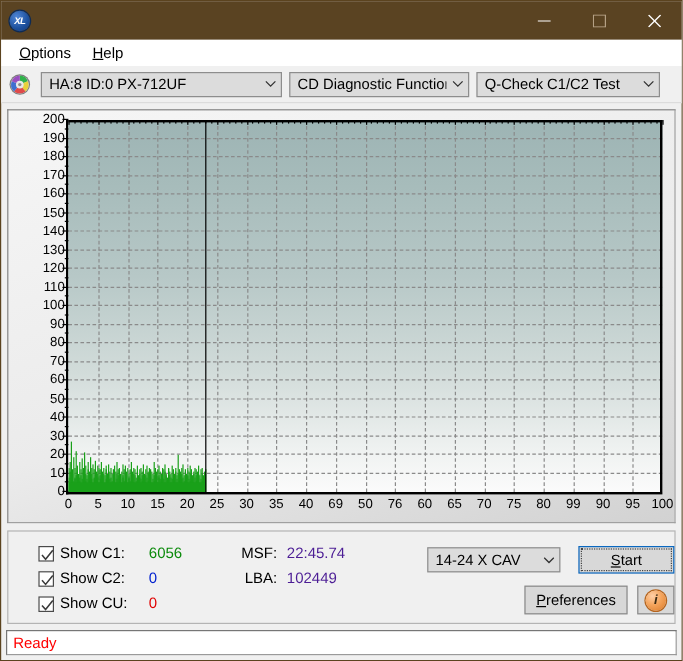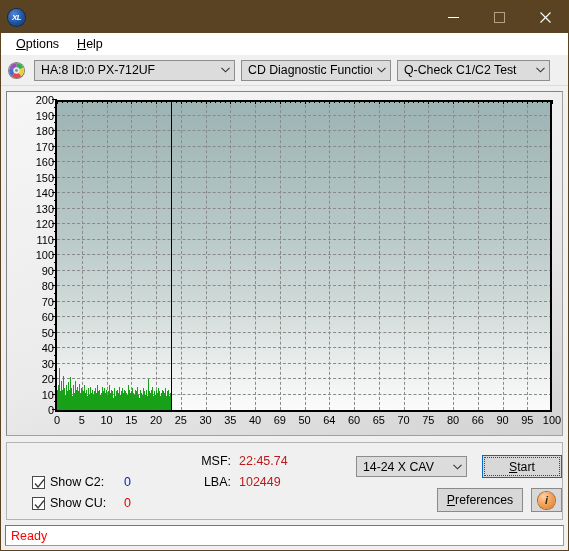--- a/index.html
+++ b/index.html
@@ -131,21 +131,21 @@
   }
   .cbox svg{position:absolute;left:1px;top:1px;}
   .chk-label{width:64px;}
   .chk-val{margin-left:10px;font-size:12.5px;}
   .v-c1{color:#0a8a0a;}
   .v-c2{color:#0020cf;}
   .v-cu{color:#e00000;}
 
   .kv{position:absolute;font-size:12.5px;display:flex;align-items:baseline;}
   .kv .k{color:#000;text-align:right;width:38px;}
-  .kv .v{color:#b91c1c;margin-left:8px;}
+  .kv .v{color:#4c1d95;margin-left:8px;}
 
   .speedcombo{
     position:absolute;left:349px;top:13px;width:111px;height:21px;
   }
   .btn{
     position:absolute;
     background:#d8d8d8;border:1px solid #8a8a8a;
     font-size:12.3px;color:#000;
     display:flex;align-items:center;justify-content:center;
     cursor:default;box-sizing:border-box;
@@ -658,33 +658,33 @@
           <div class="xtick" style="left: 148.5px;">30</div>
           <div class="xtickmark" style="position: absolute; left: 148.5px;"></div>
           <div class="xtick" style="left: 173.25px;">35</div>
           <div class="xtickmark" style="position: absolute; left: 173.25px;"></div>
           <div class="xtick" style="left: 198px;">40</div>
           <div class="xtickmark" style="position: absolute; left: 198px;"></div>
           <div class="xtick" style="left: 222.75px;">69</div>
           <div class="xtickmark" style="position: absolute; left: 222.75px;"></div>
           <div class="xtick" style="left: 247.5px;">50</div>
           <div class="xtickmark" style="position: absolute; left: 247.5px;"></div>
-          <div class="xtick" style="left: 272.25px;">64</div>
+          <div class="xtick" style="left: 272.25px;">76</div>
           <div class="xtickmark" style="position: absolute; left: 272.25px;"></div>
           <div class="xtick" style="left: 297px;">60</div>
           <div class="xtickmark" style="position: absolute; left: 297px;"></div>
           <div class="xtick" style="left: 321.75px;">65</div>
           <div class="xtickmark" style="position: absolute; left: 321.75px;"></div>
           <div class="xtick" style="left: 346.5px;">70</div>
           <div class="xtickmark" style="position: absolute; left: 346.5px;"></div>
           <div class="xtick" style="left: 371.25px;">75</div>
           <div class="xtickmark" style="position: absolute; left: 371.25px;"></div>
           <div class="xtick" style="left: 396px;">80</div>
           <div class="xtickmark" style="position: absolute; left: 396px;"></div>
-          <div class="xtick" style="left: 420.75px;">66</div>
+          <div class="xtick" style="left: 420.75px;">99</div>
           <div class="xtickmark" style="position: absolute; left: 420.75px;"></div>
           <div class="xtick" style="left: 445.5px;">90</div>
           <div class="xtickmark" style="position: absolute; left: 445.5px;"></div>
           <div class="xtick" style="left: 470.25px;">95</div>
           <div class="xtickmark" style="position: absolute; left: 470.25px;"></div>
           <div class="xtick" style="left: 495px;">100</div>
           <div class="xtickmark" style="position: absolute; left: 495px;"></div>
           <div class="xtickmark minor" style="position: absolute; left: 4.95px;"></div>
           <div class="xtickmark minor" style="position: absolute; left: 9.9px;"></div>
           <div class="xtickmark minor" style="position: absolute; left: 14.85px;"></div>
@@ -764,20 +764,29 @@
           <div class="xtickmark minor" style="position: absolute; left: 475.2px;"></div>
           <div class="xtickmark minor" style="position: absolute; left: 480.15px;"></div>
           <div class="xtickmark minor" style="position: absolute; left: 485.1px;"></div>
           <div class="xtickmark minor" style="position: absolute; left: 490.05px;"></div>
         </div>
     </div>
   </div>
 
   <div class="infopanel">
 
+    <div class="chk-row" style="left:25px;top:11px;">
+      <span class="cbox">
+        <svg width="11" height="11" viewBox="0 0 11 11">
+            <polyline points="1,5.5 4,9 10,1.5" fill="none" stroke="#3b3b3b" stroke-width="1.3"></polyline>
+          </svg>
+      </span>
+      <span class="chk-label">Show C1:</span>
+      <span class="chk-val v-c1">6056</span>
+    </div>
 
     <div class="chk-row" style="left:25px;top:32px;">
       <span class="cbox">
         <svg width="11" height="11" viewBox="0 0 11 11">
             <polyline points="1,5.5 4,9 10,1.5" fill="none" stroke="#3b3b3b" stroke-width="1.3"></polyline>
           </svg>
       </span>
       <span class="chk-label">Show C2:</span>
       <span class="chk-val v-c2">0</span>
     </div>

